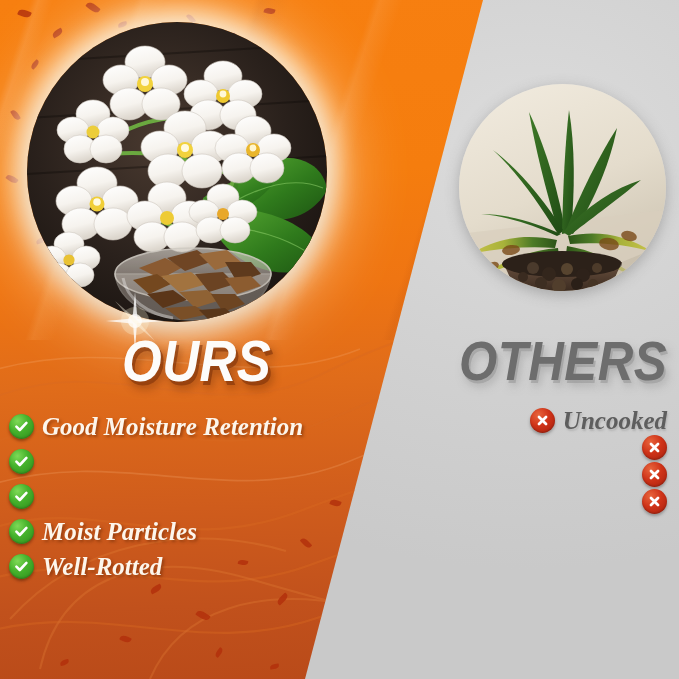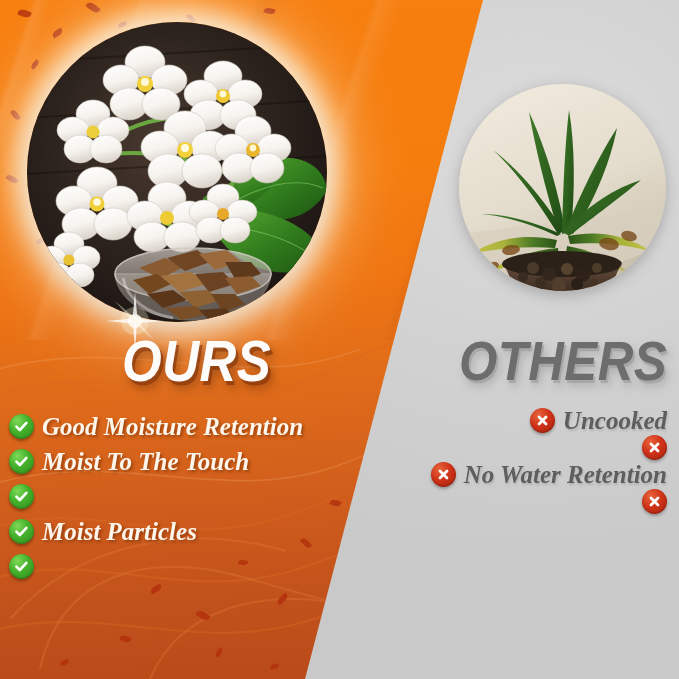--- a/index.html
+++ b/index.html
@@ -440,21 +440,20 @@
           </svg>
       </span>
       <span class="item-text">Good Moisture Retention</span>
     </div>
     <div class="row">
       <span class="badge check">
         <svg width="15" height="15" viewBox="0 0 15 15">
             <path d="M2.4 7.6 L5.8 11 L12.4 3.9" stroke="#ffffff" stroke-width="2.6" fill="none" stroke-linecap="round" stroke-linejoin="round"></path>
           </svg>
       </span>
-      <span class="item-text">Moist To The Touch</span>
     </div>
     <div class="row">
       <span class="badge check">
         <svg width="15" height="15" viewBox="0 0 15 15">
             <path d="M2.4 7.6 L5.8 11 L12.4 3.9" stroke="#ffffff" stroke-width="2.6" fill="none" stroke-linecap="round" stroke-linejoin="round"></path>
           </svg>
       </span>
     </div>
     <div class="row">
       <span class="badge check">
@@ -463,20 +462,21 @@
           </svg>
       </span>
       <span class="item-text">Moist Particles</span>
     </div>
     <div class="row">
       <span class="badge check">
         <svg width="15" height="15" viewBox="0 0 15 15">
             <path d="M2.4 7.6 L5.8 11 L12.4 3.9" stroke="#ffffff" stroke-width="2.6" fill="none" stroke-linecap="round" stroke-linejoin="round"></path>
           </svg>
       </span>
+      <span class="item-text">Well-Rotted</span>
     </div>
   </div>
 
   <div class="list" id="others-list">
     <div class="row">
       <span class="badge cross">
         <svg width="15" height="15" viewBox="0 0 15 15">
             <path d="M4 4 L11 11 M11 4 L4 11" stroke="#ffffff" stroke-width="2.8" fill="none" stroke-linecap="round"></path>
           </svg>
       </span>
@@ -488,21 +488,20 @@
             <path d="M4 4 L11 11 M11 4 L4 11" stroke="#ffffff" stroke-width="2.8" fill="none" stroke-linecap="round"></path>
           </svg>
       </span>
     </div>
     <div class="row">
       <span class="badge cross">
         <svg width="15" height="15" viewBox="0 0 15 15">
             <path d="M4 4 L11 11 M11 4 L4 11" stroke="#ffffff" stroke-width="2.8" fill="none" stroke-linecap="round"></path>
           </svg>
       </span>
-      <span class="item-text">No Water Retention</span>
     </div>
     <div class="row">
       <span class="badge cross">
         <svg width="15" height="15" viewBox="0 0 15 15">
             <path d="M4 4 L11 11 M11 4 L4 11" stroke="#ffffff" stroke-width="2.8" fill="none" stroke-linecap="round"></path>
           </svg>
       </span>
     </div>
   </div>
 

